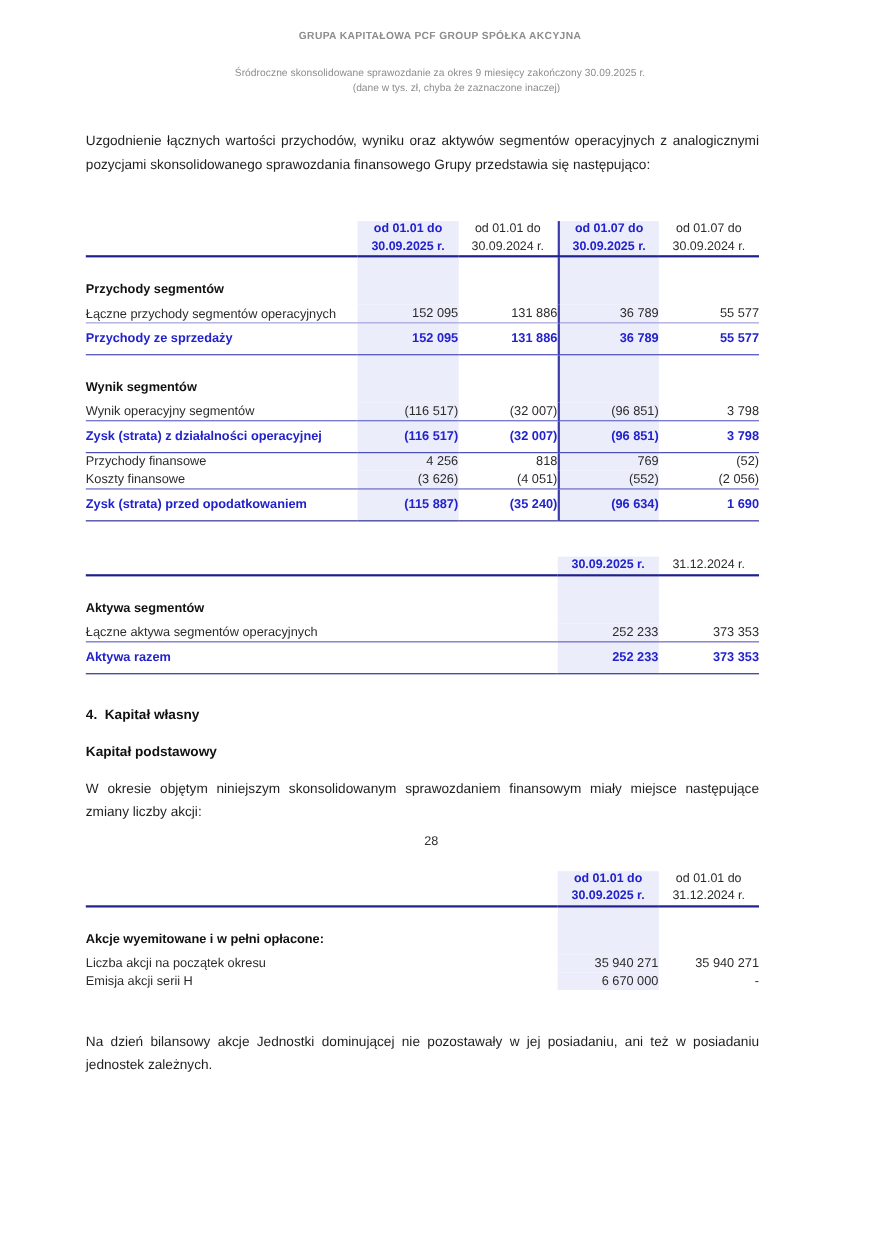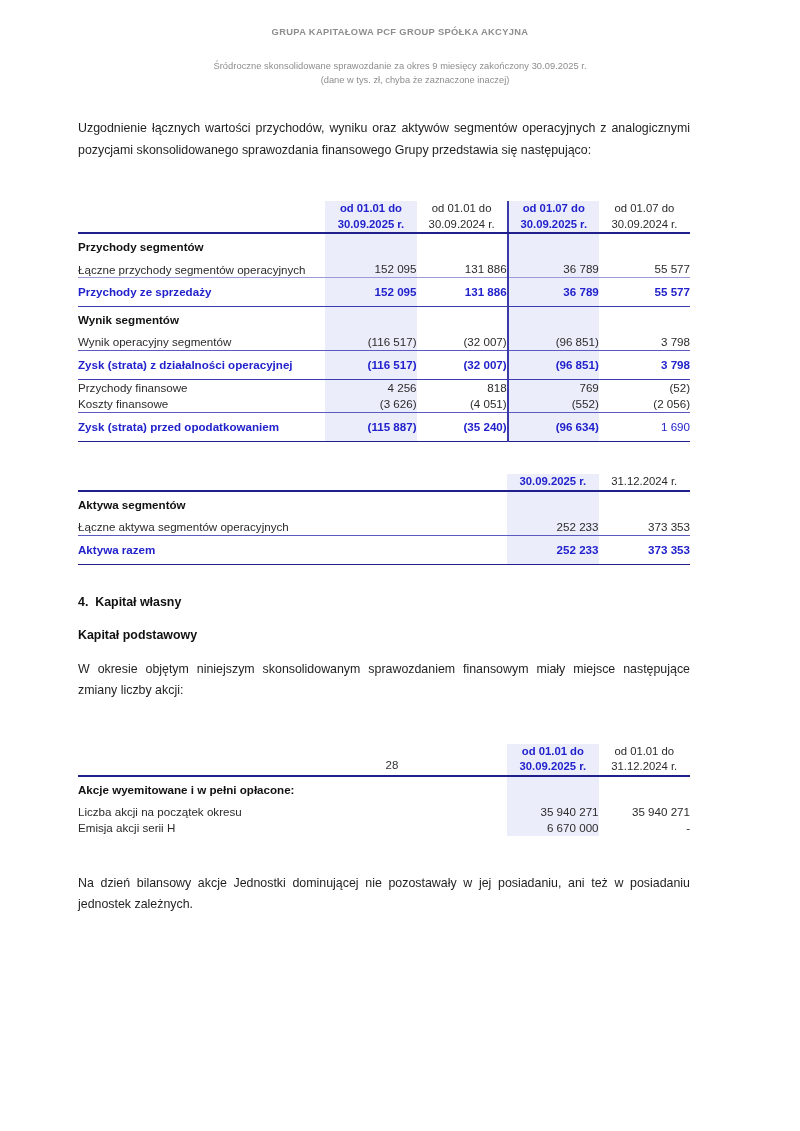--- a/index.html
+++ b/index.html
@@ -118,21 +118,21 @@
   .row-cell.hl { background: #ecedfa; }
   td.lbl {
     text-align: left;
     padding: 6px 4px 6px 4px;
     font-size: 11.6px;
     line-height: 16px;
     color: #2b2b2b;
   }
   td.lbl.bold { font-weight: bold; color: #111; }
 
-  tr.group-row td { padding-top: 5px; padding-bottom: 6px; margin-left: 20px; }
+  tr.group-row td { padding-top: 21px; padding-bottom: 6px; margin-left: 20px; }
 
   tr.thin-sep > td { border-bottom: 1px solid #9a9ad8; }
   tr.total-row > td {
     border-top: 1.15px solid #5a5ac0;
     border-bottom: 1.6px solid #3b3bb0;
     color: #2222cc;
     font-weight: bold;
     padding-top: 6px;
     padding-bottom: 6px;
   }
@@ -268,21 +268,21 @@
           <td class="row-cell">(4 051)</td>
           <td class="row-cell hl divider-left">(552)</td>
           <td class="row-cell">(2 056)</td>
         </tr>
 
         <tr class="total-row end-row">
           <td class="lbl">Zysk (strata) przed opodatkowaniem</td>
           <td class="row-cell hl" style="color:#2222cc;font-weight:bold;">(115 887)</td>
           <td class="row-cell" style="color:#2222cc;font-weight:bold;">(35 240)</td>
           <td class="row-cell hl divider-left" style="color:#2222cc;font-weight:bold;">(96 634)</td>
-          <td class="row-cell" style="color:#2222cc;font-weight:normal;">1 690</td>
+          <td class="row-cell" style="color:#2222cc;font-weight:bold;">1 690</td>
         </tr>
       </tbody>
     </table>
 
     <div style="height:32px;"></div>
 
     <table class="fin">
       <colgroup>
         <col class="c-label2">
           <col class="c-num">

